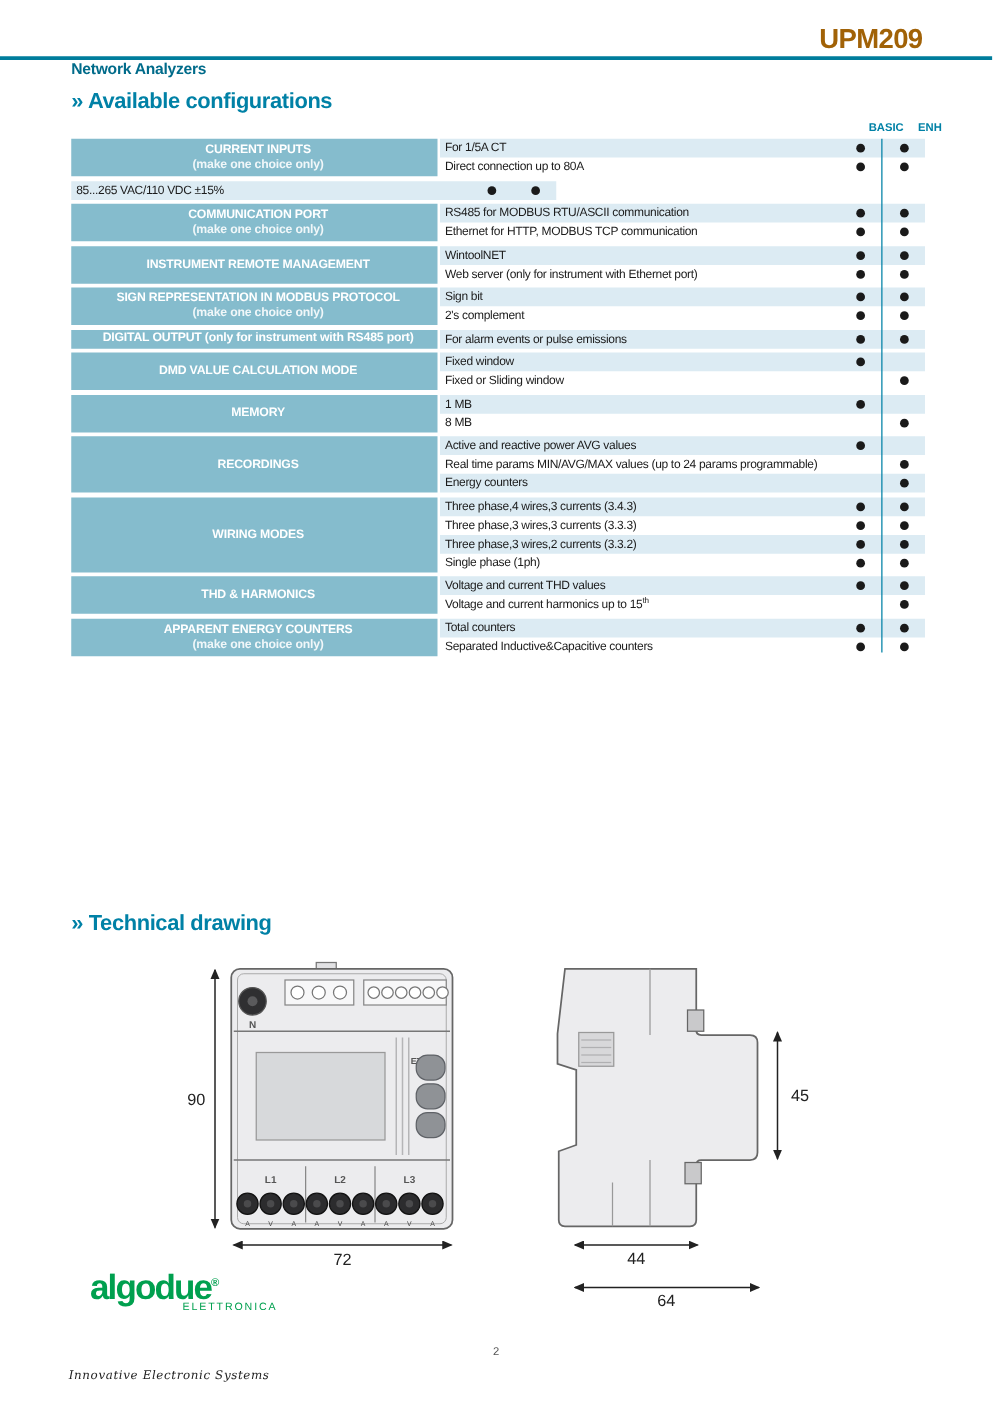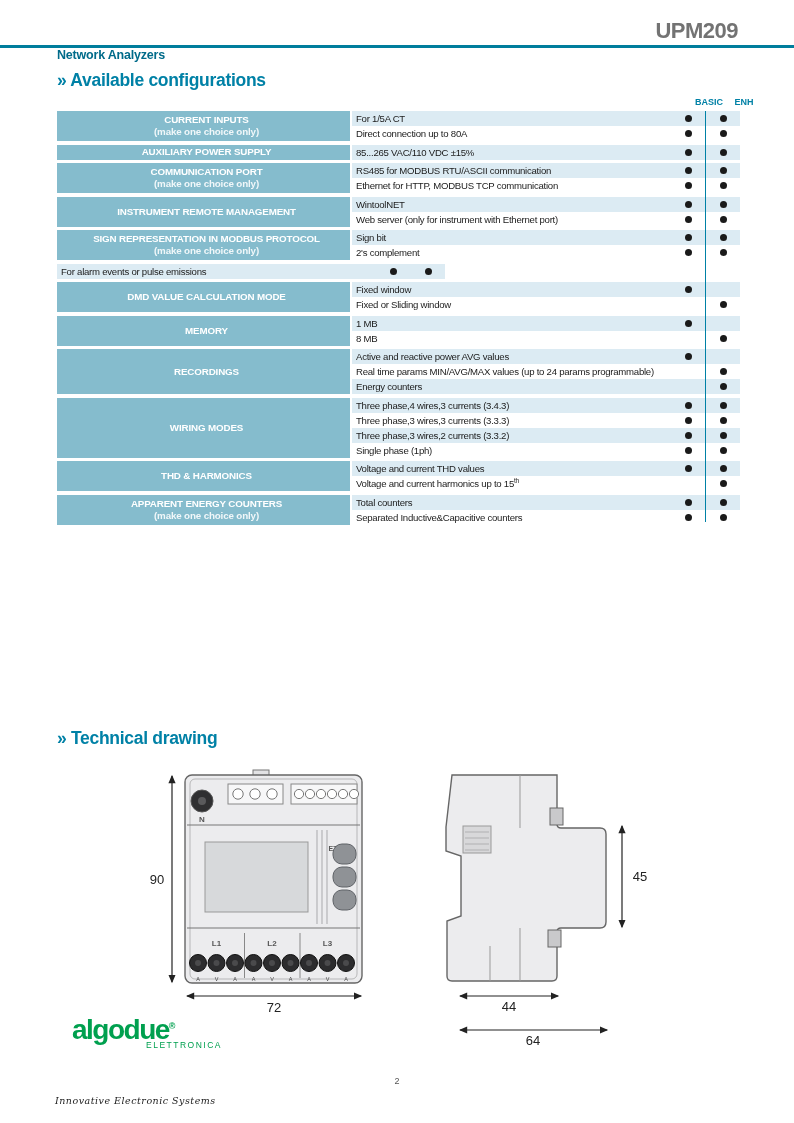--- a/index.html
+++ b/index.html
@@ -4,21 +4,21 @@
 <style>
   * { margin:0; padding:0; box-sizing:border-box; }
   html,body { background:#fff; }
   .page { position:relative; width:794px; height:1123px; background:#fff;
           font-family:"Liberation Sans", sans-serif; overflow:hidden; }
 
   
   .hdr-brand { position:absolute; top:26px; left:57px; font-size:12.5px; font-weight:bold;
                color:#006B8A; letter-spacing:-0.2px;margin-top:22px; }
   .hdr-product { position:absolute; top:18px; right:56px; font-size:22px; font-weight:bold;
-                 color:#737373; letter-spacing:-0.5px; }
+                 color:#a16207; letter-spacing:-0.5px; }
   .hdr-rule { position:absolute; top:45px; left:0; width:794px; height:2.5px; background:#007D9C; }
 
   
   .sec-h { position:absolute; left:57px; font-size:17.5px; font-weight:bold;
            color:#0081A6; letter-spacing:-0.3px; }
   .sec-h.cfg { top:70px; }
   .sec-h.tech { top:728px; }
 
   
   .tbl-wrap { position:absolute; top:97px; left:57px; width:683px; }
@@ -105,23 +105,20 @@
               <div class="cfg-cell b">
                 <div class="dot"></div>
               </div>
               <div class="cfg-cell e">
                 <div class="dot"></div>
               </div>
             </div>
           </div>
         </div>
         <div class="cfg-grp">
-          <div class="cfg-left">
-            <div class="cfg-title">AUXILIARY POWER SUPPLY</div>
-          </div>
           <div class="cfg-rows">
             <div class="cfg-row">
               <div class="cfg-label">85...265 VAC/110 VDC ±15%</div>
               <div class="cfg-cell b">
                 <div class="dot"></div>
               </div>
               <div class="cfg-cell e">
                 <div class="dot"></div>
               </div>
             </div>
@@ -198,20 +195,23 @@
               <div class="cfg-cell b">
                 <div class="dot"></div>
               </div>
               <div class="cfg-cell e">
                 <div class="dot"></div>
               </div>
             </div>
           </div>
         </div>
         <div class="cfg-grp">
+          <div class="cfg-left">
+            <div class="cfg-title">DIGITAL OUTPUT (only for instrument with RS485 port)</div>
+          </div>
           <div class="cfg-rows">
             <div class="cfg-row">
               <div class="cfg-label">For alarm events or pulse emissions</div>
               <div class="cfg-cell b">
                 <div class="dot"></div>
               </div>
               <div class="cfg-cell e">
                 <div class="dot"></div>
               </div>
             </div>

